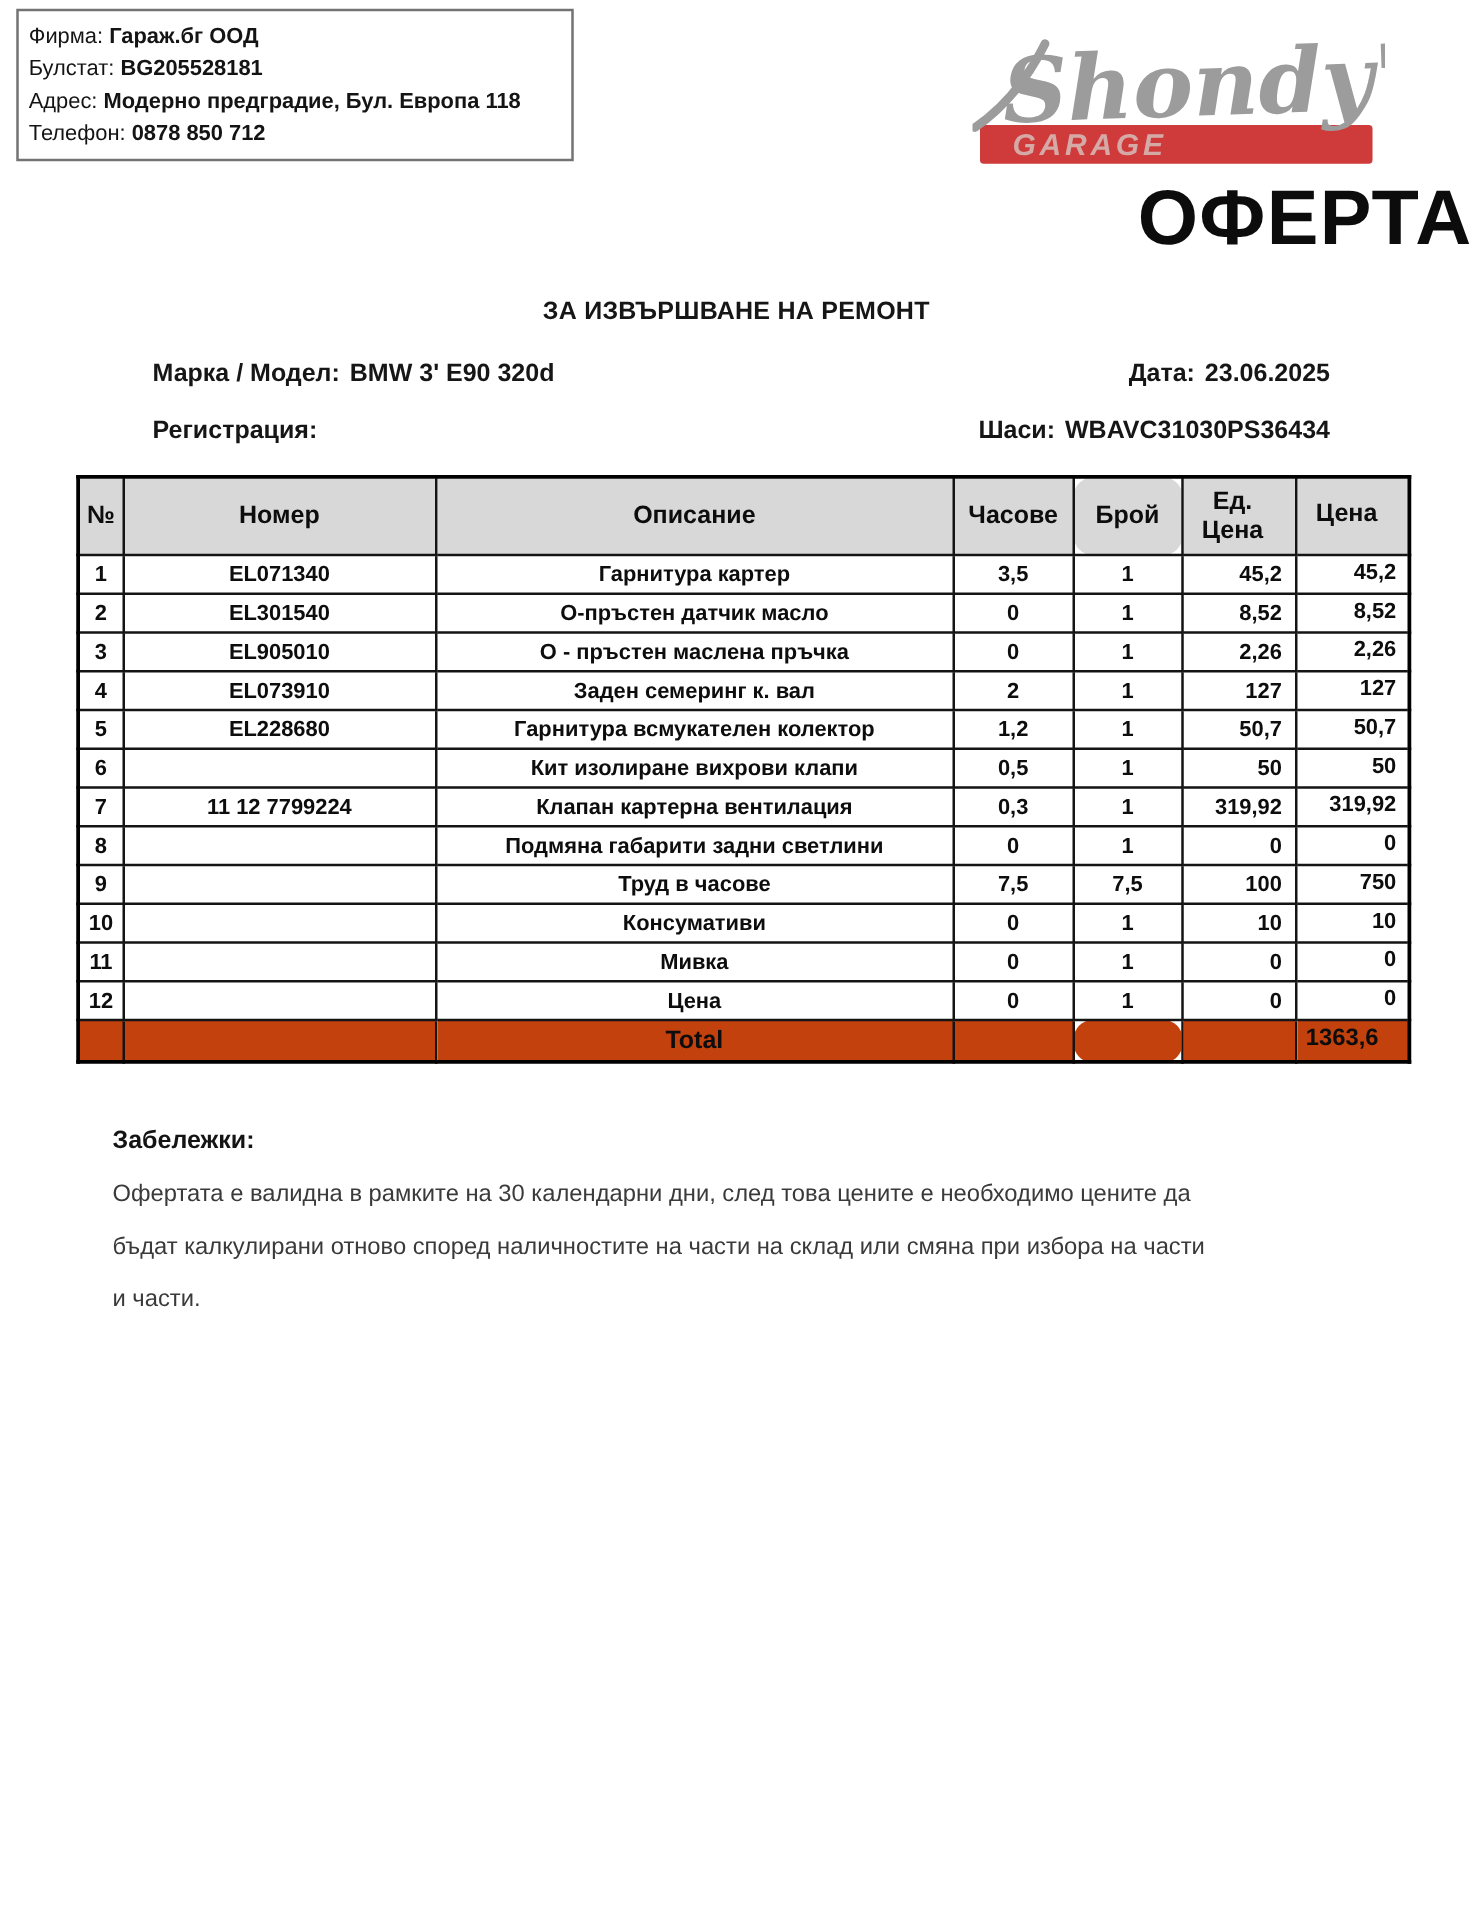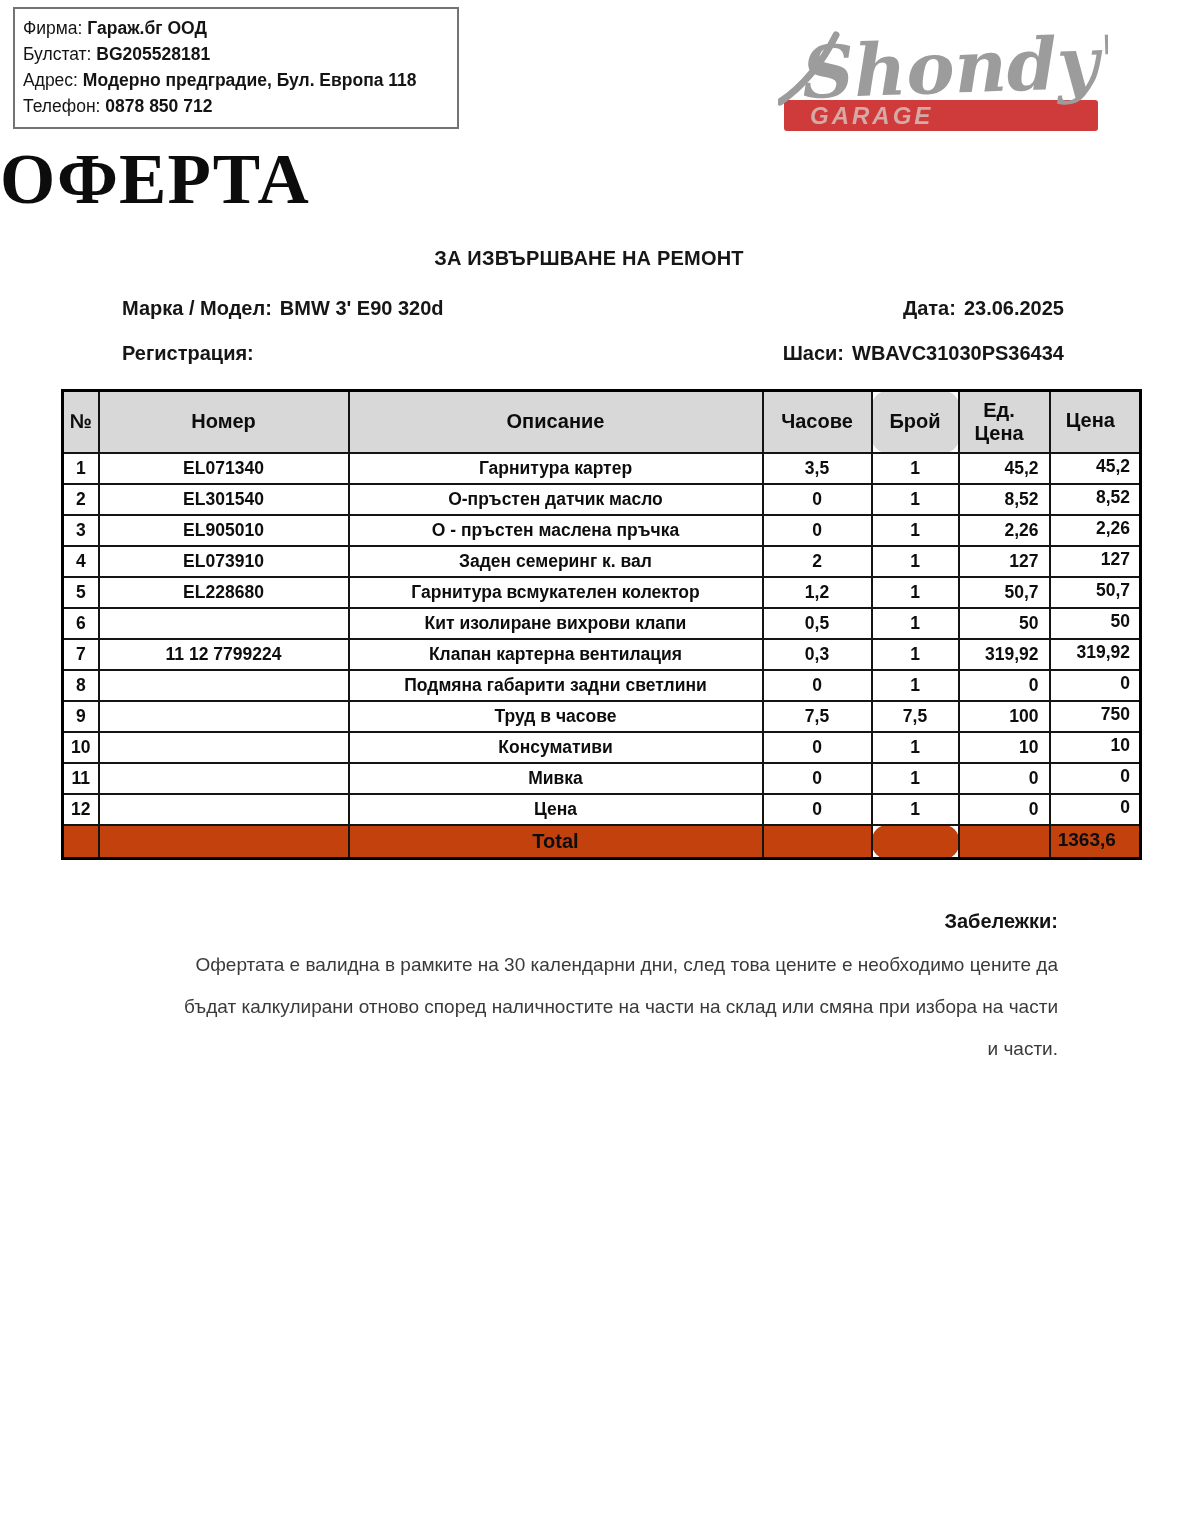--- a/index.html
+++ b/index.html
@@ -28,28 +28,27 @@
     padding: 6px 10px 8px 8px;
   }
   .company-line { font-size: 17.5px; line-height: 26px; color: #141414; white-space: nowrap; }
   .company-line .lbl { font-weight: normal; }
   .company-line .val { font-weight: bold; }
 
   .logo-wrap { width: 330px; height: 124px; margin-top: 2px; }
 
   
   .doc-title {
-    text-align: left;
-    font-size: 71px;
+    text-align: right;
+    font-size: 62px;
     font-weight: bold;
     letter-spacing: 1px;
     line-height: 1.0;
     margin-top: 11px;
     color: #0c0c0c;
-    font-family: Liberation Serif, serif;
   }
   .doc-subtitle {
     text-align: center;
     font-size: 20px;
     font-weight: bold;
     margin-top: 32px;
     color: #161616;
     letter-spacing: 0.2px;
   }
 
@@ -89,30 +88,30 @@
     font-size: 20px;
     text-align: center;
     vertical-align: middle;
     white-space: normal;
     line-height: 1.15;
   }
   table.offer td { height: 31px; font-size: 17.5px; vertical-align: middle; }
   .c0 { width: 36px;  text-align: center; }
   .c1 { width: 250px; text-align: center; }
   .c2 { width: 414px; text-align: center; }
-  .c3 { width: 109px;  text-align: center; }
+  .c3 { width: 96px;  text-align: center; }
   .c4 { width: 87px;  text-align: center; border-radius: 15px; }
   .c5 { width: 91px;  text-align: right; padding-right: 10px; }
   .c6 { width: 91px;  text-align: right; padding-right: 9px; vertical-align: bottom; padding-bottom: 3px; }
   tr.total-row td { background: #c2410c; height: 34px; }
   tr.total-row td.total-label { font-size: 20px; text-align: center; }
   tr.total-row td.total-value { font-size: 19px; text-align: center; padding-right: 16px; vertical-align: middle; }
 
   
-  .notes { margin: 50px 120px 0 90px; text-align: right; }
+  .notes { margin: 50px 120px 0 90px; }
   .notes-heading { font-size: 20px; font-weight: bold; color: #141414; }
   .notes-line { font-size: 19px; line-height: 40px; color: #3a3a3a; margin-top: 2px; white-space: nowrap; }
   .notes-line.first { margin-top: 12px; }
 
   
   .footer-row {
     display: flex;
     margin-top: 46px;
     padding-left: 133px;
     font-size: 20px;

